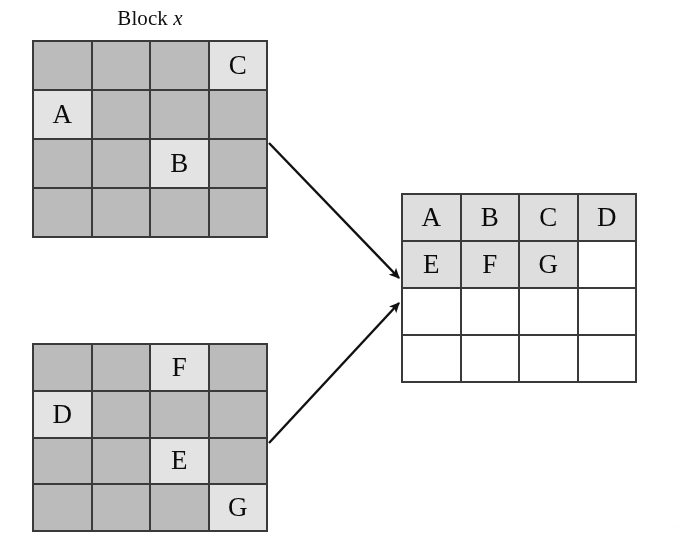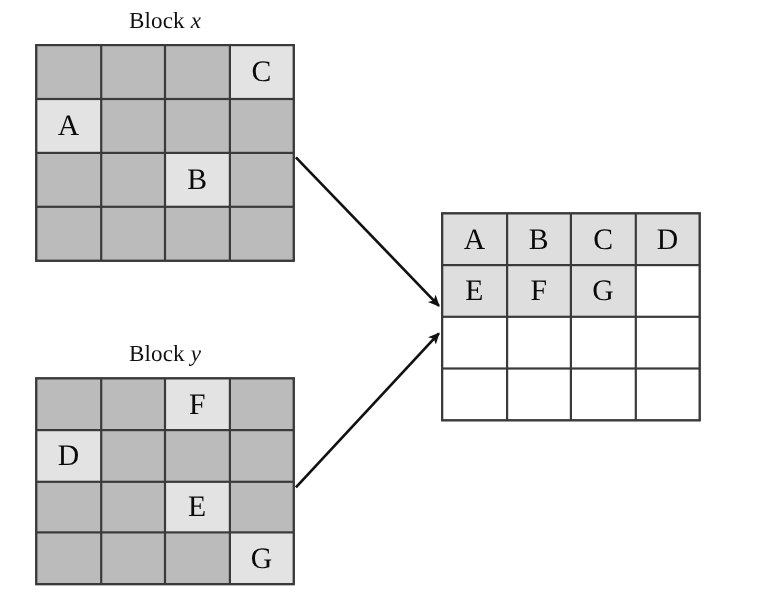--- a/index.html
+++ b/index.html
@@ -121,21 +121,20 @@
     <div class="cell plain"></div>
     <div class="cell marked">B</div>
     <div class="cell plain"></div>
 
     <div class="cell plain"></div>
     <div class="cell plain"></div>
     <div class="cell plain"></div>
     <div class="cell plain"></div>
   </div>
 
-  <div class="block-title" id="title-y"><span>Block </span><span class="var">y</span></div>
 
   <div class="grid" id="grid-y">
     <div class="cell plain"></div>
     <div class="cell plain"></div>
     <div class="cell marked">F</div>
     <div class="cell plain"></div>
 
     <div class="cell marked">D</div>
     <div class="cell plain"></div>
     <div class="cell plain"></div>

